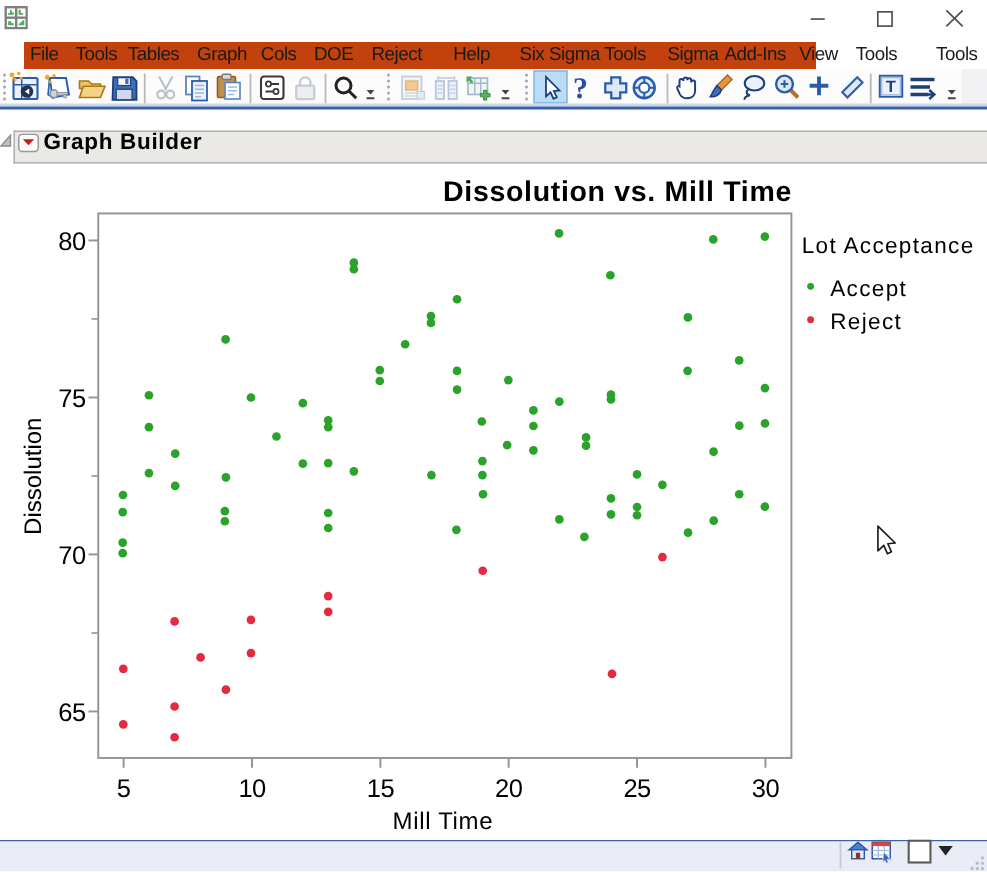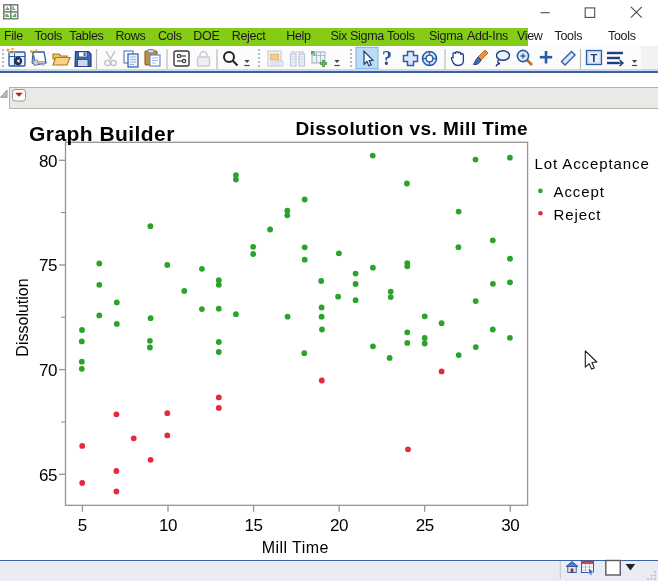--- a/index.html
+++ b/index.html
@@ -1,26 +1,26 @@
 <!DOCTYPE html>
 <html><head><meta charset="utf-8">
 <style>
 * { margin:0; padding:0; box-sizing:border-box; }
 html,body { width:658px; height:581px; overflow:hidden; background:#fff;
   font-family:"Liberation Sans",sans-serif; -webkit-font-smoothing:antialiased; }
 #win { position:relative; width:658px; height:581px; background:#fff; }
 #titlebar { position:absolute; left:0; top:0; width:658px; height:28px; background:#fff; }
 #title { position:absolute; left:24.2px; top:5.2px; font-size:12.5px; color:#707070; letter-spacing:-0.28px; }
-#menubar { position:absolute; left:0; top:28px; width:528px; height:18px; background:#84cc16;
+#menubar { position:absolute; left:16px; top:28px; width:528px; height:18px; background:#c2410c;
   font-size:12.5px; color:#1a1a1a; letter-spacing:-0.3px; }
 #toolbar { position:absolute; left:0; top:46px; width:658px; height:25px; background:#fcfcfc; }
 #tbline { position:absolute; left:0; top:71px; width:658px; height:2px; background:#3a62a5; }
 #gbheader { position:absolute; left:8.5px; top:86.5px; width:650px; height:22px;
   background:#eae9e5; border:1px solid #b3b1ac; border-right:none; }
-#gbtitle { position:absolute; left:29px; top:86px; font-size:21px; font-weight:bold; color:#000; letter-spacing:0.45px;margin-top:36px; }
+#gbtitle { position:absolute; left:29px; top:86px; font-size:15px; font-weight:bold; color:#000; letter-spacing:0.45px; }
 #plottitle { position:absolute; left:11px; top:118px; width:517px; text-align:right;
   font-size:19px; font-weight:bold; color:#000; letter-spacing:0.45px; }
 #plot { position:absolute; left:0; top:0; }
 </style></head>
 <body>
 <div id="win">
 <svg id="plot" width="658" height="581" viewBox="0 0 658 581" style="position:absolute;left:0;top:0">
   <rect x="65.5" y="142.3" width="462.1" height="363.0" fill="#fff" stroke="#949494" stroke-width="1.3"></rect>
   <line x1="59.0" y1="160.3" x2="65.5" y2="160.3" stroke="#949494" stroke-width="1.3"></line>
       <line x1="59.0" y1="265.0" x2="65.5" y2="265.0" stroke="#949494" stroke-width="1.3"></line>
@@ -161,21 +161,21 @@
 <line x1="540.5" y1="12.7" x2="549.8" y2="12.7"></line>
 <rect x="585.2" y="7.9" width="9.5" height="9.5"></rect>
 <line x1="630.9" y1="6.9" x2="641.8" y2="17.6"></line>
 <line x1="641.8" y1="6.9" x2="630.9" y2="17.6"></line>
 </g>
     </svg>
 <div id="menubar">
       <span style="position:absolute;left:4.0px;top:0.5px">File</span>
       <span style="position:absolute;left:34.4px;top:0.5px">Tools</span>
       <span style="position:absolute;left:69.2px;top:0.5px">Tables</span>
-      <span style="position:absolute;left:115.4px;top:0.5px">Rows</span>
+      <span style="position:absolute;left:115.4px;top:0.5px">Graph</span>
       <span style="position:absolute;left:157.9px;top:0.5px">Cols</span>
       <span style="position:absolute;left:193.3px;top:0.5px">DOE</span>
       <span style="position:absolute;left:231.7px;top:0.5px">Reject</span>
       <span style="position:absolute;left:286.2px;top:0.5px">Help</span>
       <span style="position:absolute;left:330.4px;top:0.5px">Six Sigma Tools</span>
       <span style="position:absolute;left:429.0px;top:0.5px">Sigma</span>
       <span style="position:absolute;left:467.0px;top:0.5px">Add-Ins</span>
       <span style="position:absolute;left:516.9px;top:0.5px">View</span>
       <span style="position:absolute;left:554.5px;top:0.5px">Tools</span>
       <span style="position:absolute;left:608.0px;top:0.5px">Tools</span>

